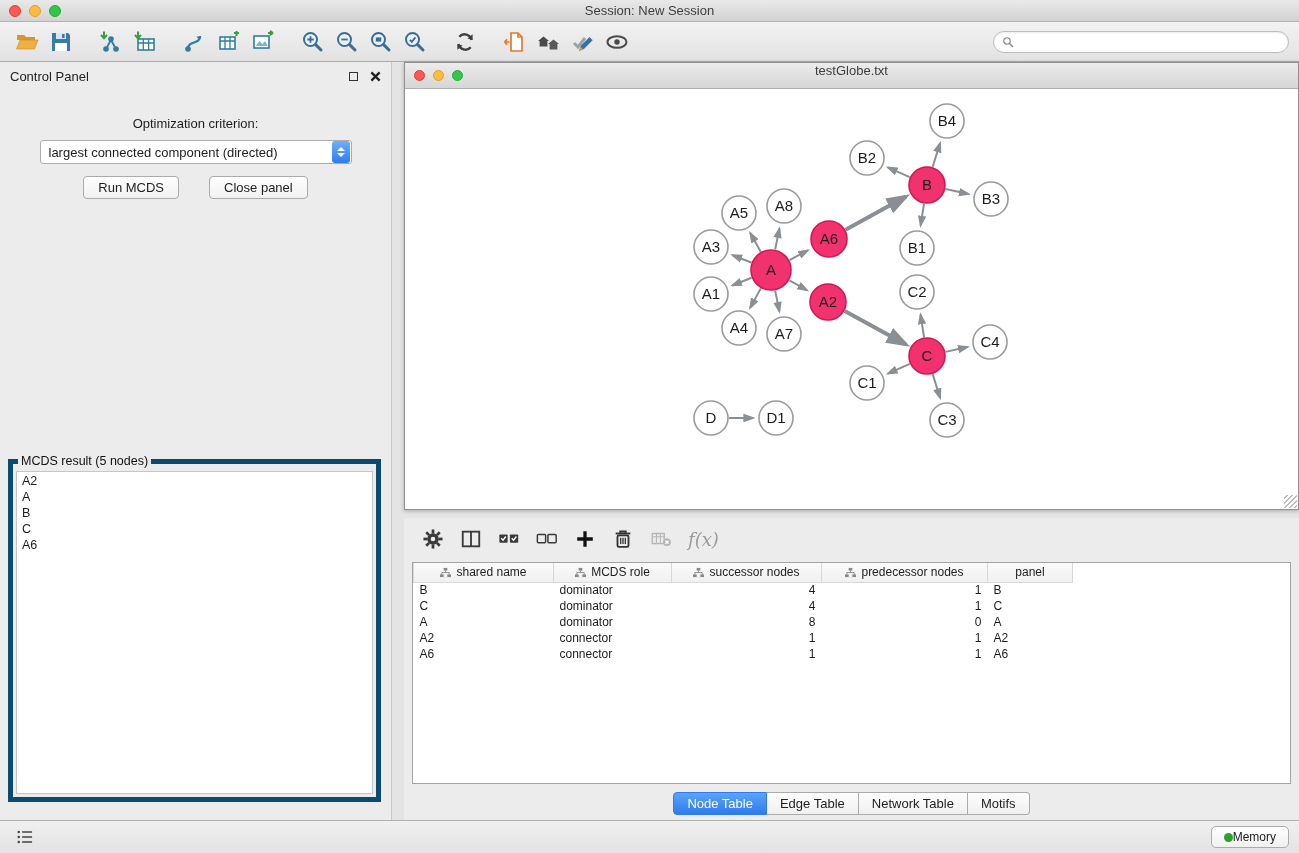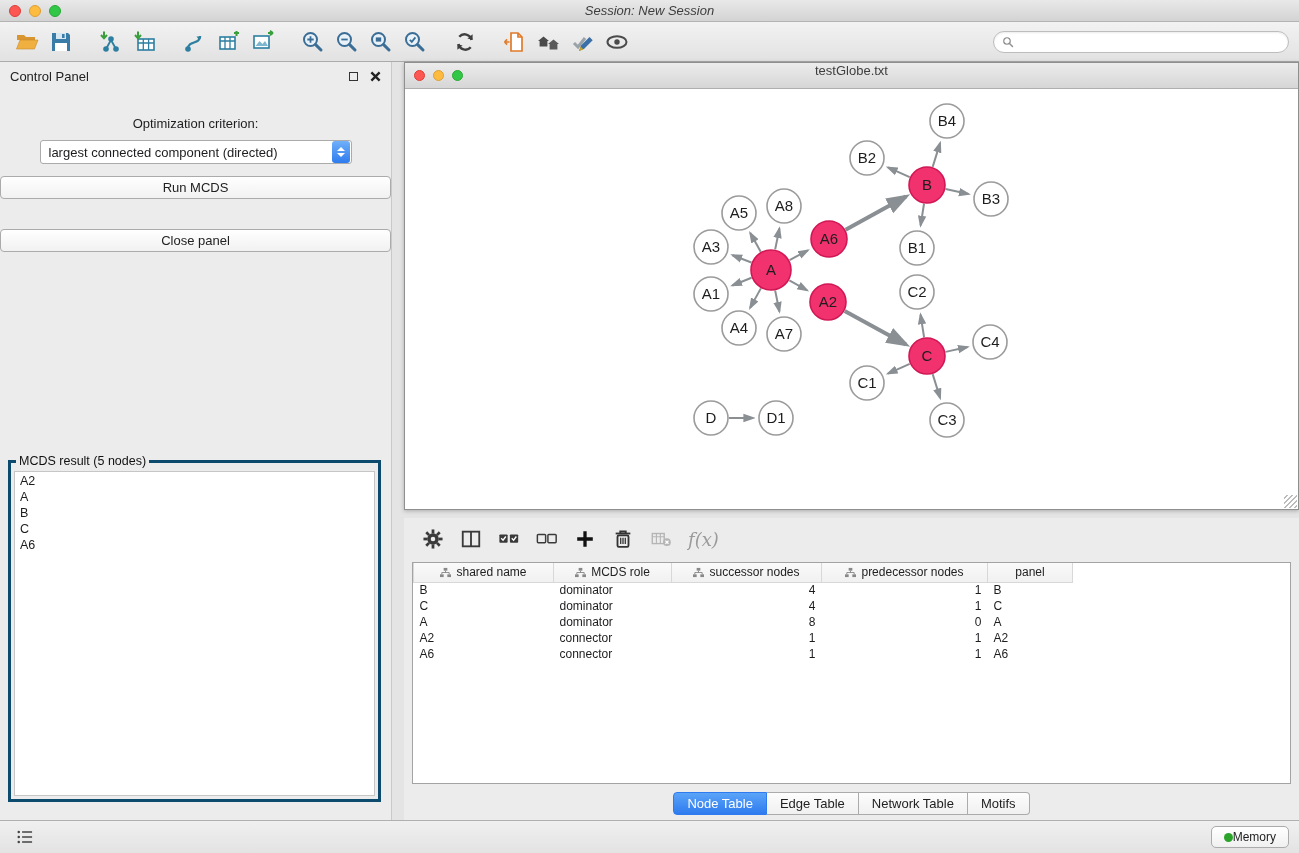--- a/index.html
+++ b/index.html
@@ -10,21 +10,21 @@
 
   
   .titlebar { height:22px; flex:0 0 22px; position:relative;
     background:linear-gradient(#E9E9E9,#D3D3D3); border-bottom:1px solid #B3B3B3;
     display:flex; align-items:center; justify-content:center; }
   .traffic { position:absolute; left:9px; top:5px; display:flex; gap:8px; }
   .tl { width:12px; height:12px; border-radius:50%; }
   .tl.red { background:#FC5753; border:1px solid #DF3E38; }
   .tl.yellow { background:#FDBC40; border:1px solid #DE9F34; }
   .tl.green { background:#33C748; border:1px solid #27AA35; }
-  .win-title { font-size:13px; color:#3e3e3e;font-style:italic; }
+  .win-title { font-size:13px; color:#3e3e3e; }
 
   
   .toolbar { height:40px; flex:0 0 40px; background:linear-gradient(#F2F2F2,#E2E2E2);
     border-bottom:1px solid #ABABAB; display:flex; align-items:center; padding:0 10px; position:relative; }
   .tbtn { width:34px; height:32px; display:flex; align-items:center; justify-content:center; border-radius:4px; }
   .tbtn svg { width:24px; height:24px; }
   .tgap { width:16px; }
   .searchbox { position:absolute; right:10px; top:9px; width:296px; height:22px;
     background:#fff; border:1px solid #BDBDBD; border-radius:12px;
     display:flex; align-items:center; padding:0 8px; box-shadow:inset 0 1px 2px rgba(0,0,0,.08); }
@@ -48,25 +48,25 @@
   .seg.active { background:linear-gradient(#5AA4F8,#2E7BEF); color:#fff; border-color:#2E7BEF; }
   .cp-label { text-align:center; margin-top:26px; font-size:13px; }
   .combo { width:312px; height:24px; margin:9px auto 0; background:#fff; border:1px solid #ABABAB; border-radius:3px;
     display:flex; align-items:center; }
   .combo .val { flex:1; padding:0 8px; font-size:13px; white-space:nowrap; overflow:hidden; }
   .combo .stepper { width:18px; height:22px; margin:0 1px; border-radius:3px;
     background:linear-gradient(#6FB0F9,#2E7BEF); display:flex; flex-direction:column; align-items:center; justify-content:center; gap:2px; }
   .combo .stepper i { width:0; height:0; border-left:4px solid transparent; border-right:4px solid transparent; }
   .combo .stepper .up { border-bottom:4px solid #fff; }
   .combo .stepper .dn { border-top:4px solid #fff; }
-  .cp-buttons { display:flex; justify-content:center; gap:30px; margin-top:12px;flex-direction:column; }
+  .cp-buttons { display:flex; justify-content:center; gap:30px; margin-top:12px; }
   .btn { background:linear-gradient(#FFFFFF,#F1F1F1); border:1px solid #ABABAB; border-radius:4px;
     padding:3px 14px; font-size:13px; color:#222; }
   .result-fieldset { position:absolute; left:8px; right:10px; top:392px; bottom:18px;
-    border:3px solid #0c4a6e; padding:3px; }
+    border:5px solid #0c4a6e; padding:3px; }
   .result-fieldset legend { font-size:12.5px; padding:0 3px; margin-left:2px; color:#111; }
   .result-list { width:100%; height:100%; background:#fff; border:1px solid #C6C6C6; overflow:auto;
     font-size:12.5px; padding:1px 0; }
   .result-item { padding:0 5px; line-height:16px; }
 
   
   .right-area { flex:1; display:flex; flex-direction:column; background:#E4E4E4; padding-left:12px; min-width:0; }
 
   
   .network-window { height:448px; flex:0 0 448px; border:1px solid #8F8F8F; background:#fff;

